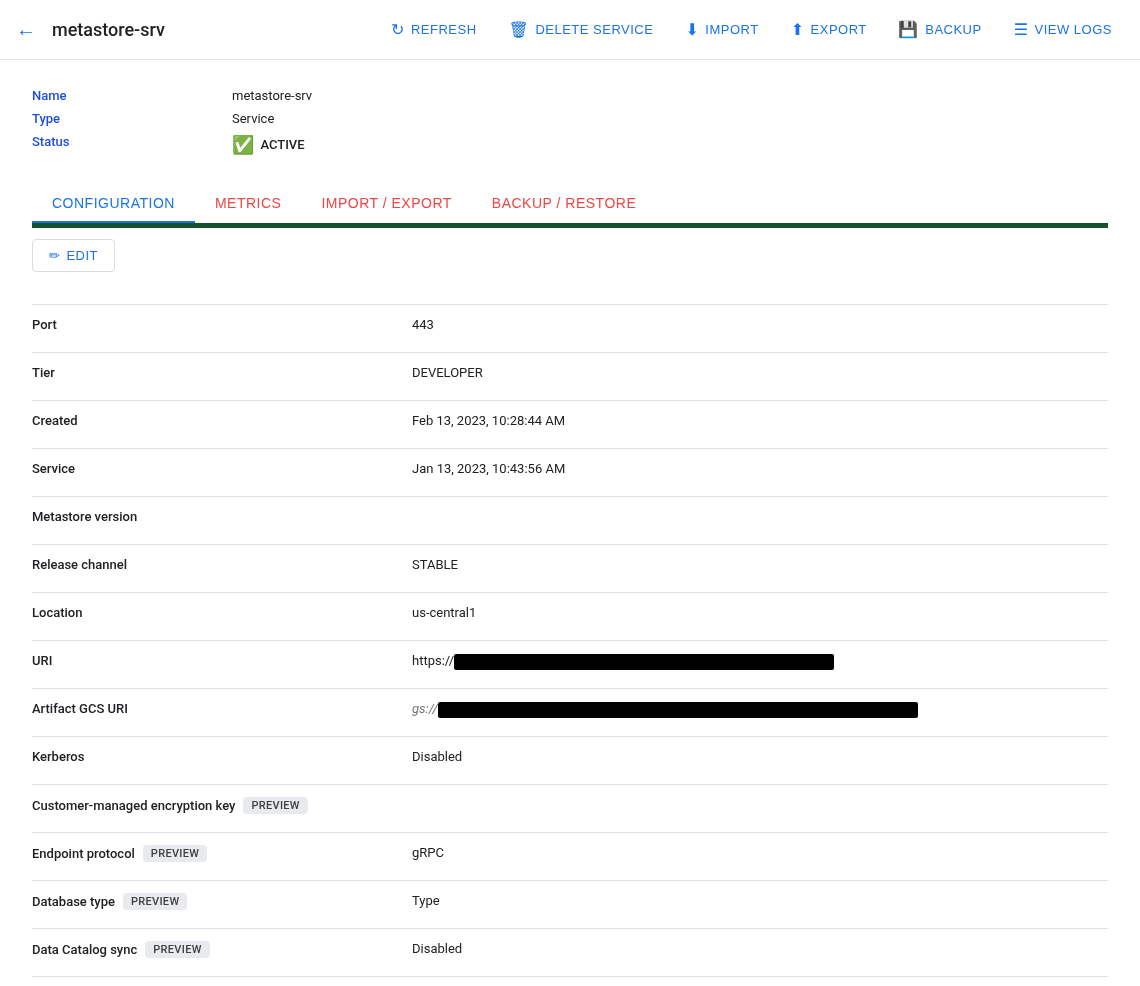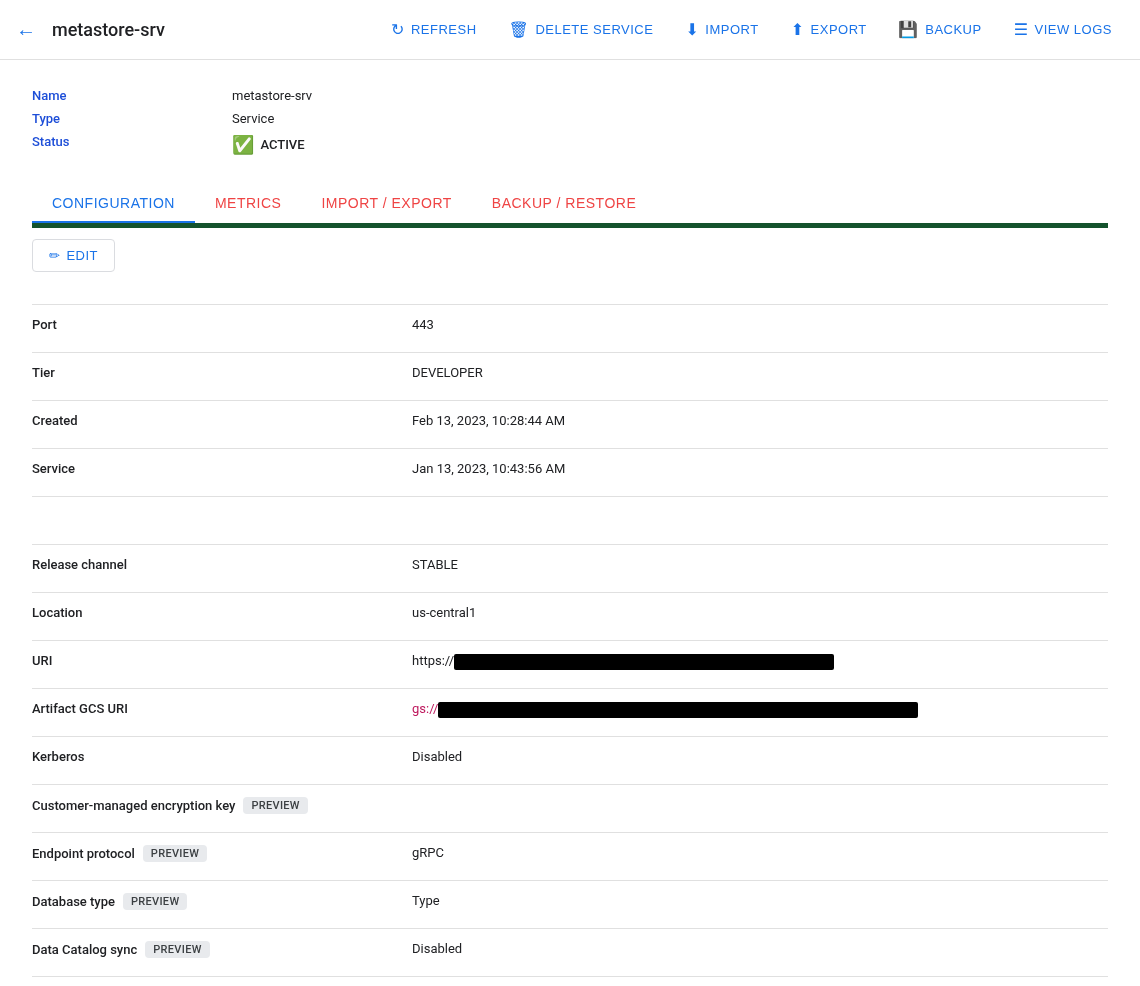--- a/index.html
+++ b/index.html
@@ -58,21 +58,21 @@
     .config-row {
       display: flex; align-items: flex-start;
       border-bottom: 1px solid #e0e0e0;
       padding: 12px 0; min-height: 48px;
     }
     .config-label {
       width: 380px; min-width: 380px; font-weight: 500; font-size: 13px; color: #202124;
       display: flex; align-items: center; gap: 8px;
     }
     .config-value { flex: 1; font-size: 13px; color: #202124; }
-    .config-value a { color: #be185d; text-decoration: none; }
+    .config-value a { color: #737373; text-decoration: none; font-style: italic; }
 
     .preview-badge {
       display: inline-block; padding: 2px 8px; font-size: 11px; font-weight: 500;
       background: #e8eaed; color: #3c4043; border-radius: 4px; letter-spacing: 0.3px;
     }
 
     .redacted {
       display: inline-block; background: #000; color: #000;
       height: 16px; border-radius: 2px; vertical-align: middle;
     }
@@ -161,20 +161,21 @@
       <div class="config-label">Created</div>
       <div class="config-value">Feb 13, 2023, 10:28:44 AM</div>
     </div>
 
     <div class="config-row">
       <div class="config-label">Service</div>
       <div class="config-value">Jan 13, 2023, 10:43:56 AM</div>
     </div>
 
     <div class="config-row">
+      <div class="config-label">Metastore version</div>
     </div>
 
     <div class="config-row">
       <div class="config-label">Release channel</div>
       <div class="config-value">STABLE</div>
     </div>
 
     <div class="config-row">
       <div class="config-label">Location</div>
       <div class="config-value">us-central1</div>

